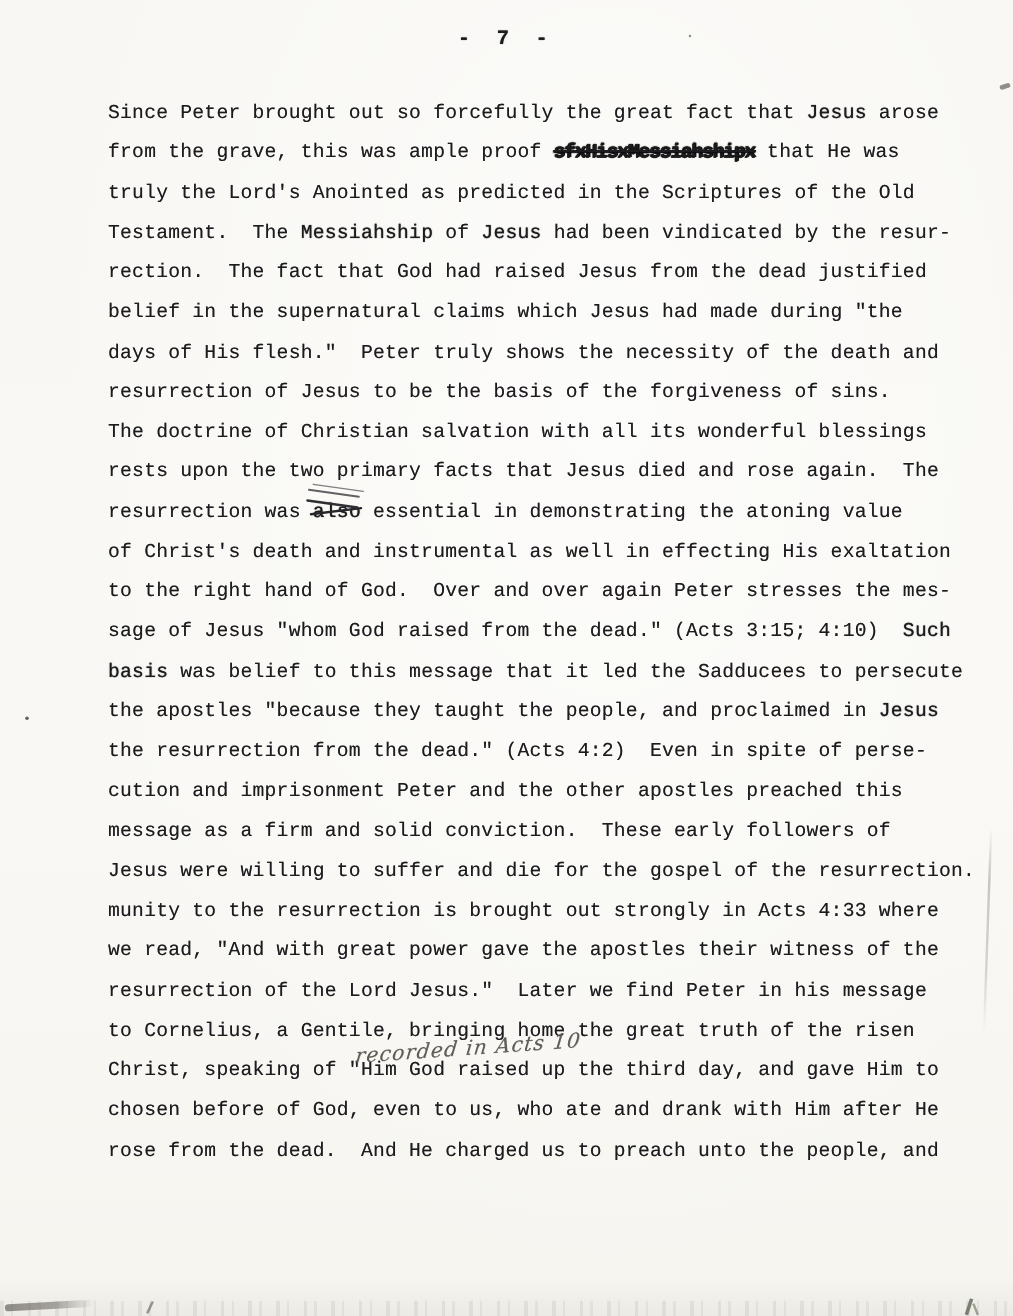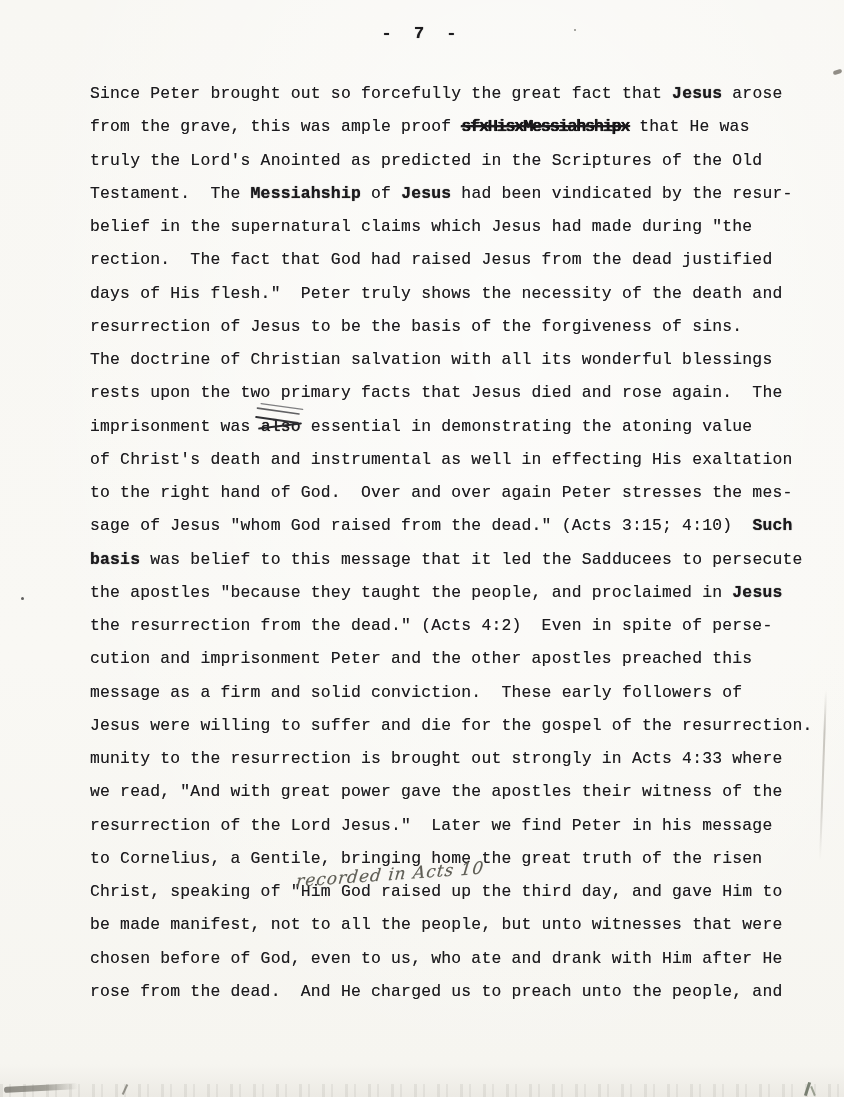--- a/index.html
+++ b/index.html
@@ -21,24 +21,24 @@
   #typed-text{
     position:absolute;
     left:90px;top:77px;width:728px;
     font-size:16.4px;
     line-height:33.25px;
     color:var(--ink,#1c1b1e);
     letter-spacing:0.2px;
   }
   .line{white-space:pre;text-shadow:0 0 .4px rgba(20,20,25,.55);}
   .seg-n{}
-  .seg-b{font-weight:bold;text-shadow:0 0 .9px rgba(0,0,0,.85);}
+  .seg-b{font-weight:normal;text-shadow:0 0 .9px rgba(0,0,0,.85);}
   
   .seg-x{
-    font-weight:normal;
+    font-weight:bold;
     letter-spacing:-1px;
     text-shadow:0 0 1px #000, .7px 0 .6px #000, -.5px .4px .5px rgba(0,0,0,.8);
     text-decoration:line-through;
     text-decoration-thickness:2px;
   }
   
   .seg-sc{position:relative;display:inline-block;font-weight:normal;text-shadow:0 0 .8px #000;}
   .seg-sc::before{
     content:"";position:absolute;left:-3px;right:-1px;top:46%;height:2px;
     background:#26262a;transform:rotate(-7deg);border-radius:2px;
@@ -100,42 +100,41 @@
 
 <div id="paper">
 
   <div id="page-number">- 7 -</div>
 
   <div id="typed-text">
       <div class="line"><span class="seg-n">Since Peter brought out so forcefully the great fact that </span><span class="seg-b">Jesus</span><span class="seg-n"> arose</span></div>
       <div class="line"><span class="seg-n">from the grave, this was ample proof </span><span class="seg-x">sfxHisxMessiahshipx</span><span class="seg-n"> that He was</span></div>
       <div class="line"><span class="seg-n">truly the Lord's Anointed as predicted in the Scriptures of the Old</span></div>
       <div class="line"><span class="seg-n">Testament.  The </span><span class="seg-b">Messiahship</span><span class="seg-n"> of </span><span class="seg-b">Jesus</span><span class="seg-n"> had been vindicated by the resur-</span></div>
+      <div class="line"><span class="seg-n">rection.  The fact that God had raised Jesus from the dead justified</span></div>
       <div class="line"><span class="seg-n">belief in the supernatural claims which Jesus had made during "the</span></div>
-      <div class="line"><span class="seg-n">rection.  The fact that God had raised Jesus from the dead justified</span></div>
       <div class="line"><span class="seg-n">days of His flesh."  Peter truly shows the necessity of the death and</span></div>
       <div class="line"><span class="seg-n">resurrection of Jesus to be the basis of the forgiveness of sins.</span></div>
       <div class="line"><span class="seg-n">The doctrine of Christian salvation with all its wonderful blessings</span></div>
       <div class="line"><span class="seg-n">rests upon the two primary facts that Jesus died and rose again.  The</span></div>
-      <div class="line"><span class="seg-n">imprisonment was </span><span class="seg-sc">also</span><span class="seg-n"> essential in demonstrating the atoning value</span></div>
+      <div class="line"><span class="seg-n">resurrection was </span><span class="seg-sc">also</span><span class="seg-n"> essential in demonstrating the atoning value</span></div>
       <div class="line"><span class="seg-n">of Christ's death and instrumental as well in effecting His exaltation</span></div>
       <div class="line"><span class="seg-n">to the right hand of God.  Over and over again Peter stresses the mes-</span></div>
       <div class="line"><span class="seg-n">sage of Jesus "whom God raised from the dead." (Acts 3:15; 4:10)  </span><span class="seg-b">Such</span></div>
       <div class="line"><span class="seg-b">basis</span><span class="seg-n"> was belief to this message that it led the Sadducees to persecute</span></div>
       <div class="line"><span class="seg-n">the apostles "because they taught the people, and proclaimed in </span><span class="seg-b">Jesus</span></div>
       <div class="line"><span class="seg-n">the resurrection from the dead." (Acts 4:2)  Even in spite of perse-</span></div>
       <div class="line"><span class="seg-n">cution and imprisonment Peter and the other apostles preached this</span></div>
       <div class="line"><span class="seg-n">message as a firm and solid conviction.  These early followers of</span></div>
       <div class="line"><span class="seg-n">Jesus were willing to suffer and die for the gospel of the resurrection.</span></div>
       <div class="line"><span class="seg-n">munity to the resurrection is brought out strongly in Acts 4:33 where</span></div>
       <div class="line"><span class="seg-n">we read, "And with great power gave the apostles their witness of the</span></div>
       <div class="line"><span class="seg-n">resurrection of the Lord Jesus."  Later we find Peter in his message</span></div>
       <div class="line"><span class="seg-n">to Cornelius, a Gentile, bringing home the great truth of the risen</span></div>
       <div class="line"><span class="seg-n">Christ, speaking of "Him God raised up the third day, and gave Him to</span></div>
-      <div class="line"><span class="seg-n">be made manifest, not to all the people, but unto witnesses that were</span></div>
       <div class="line"><span class="seg-n">chosen before of God, even to us, who ate and drank with Him after He</span></div>
       <div class="line"><span class="seg-n">rose from the dead.  And He charged us to preach unto the people, and</span></div>
     </div>
 
   <div id="handwritten-note">recorded in Acts 10</div>
 
   <div class="artifact" id="speck-left-margin"></div>
   <div class="artifact" id="speck-top"></div>
   <div class="artifact" id="mark-right-edge"></div>
   <div class="artifact" id="paper-crease"></div>

